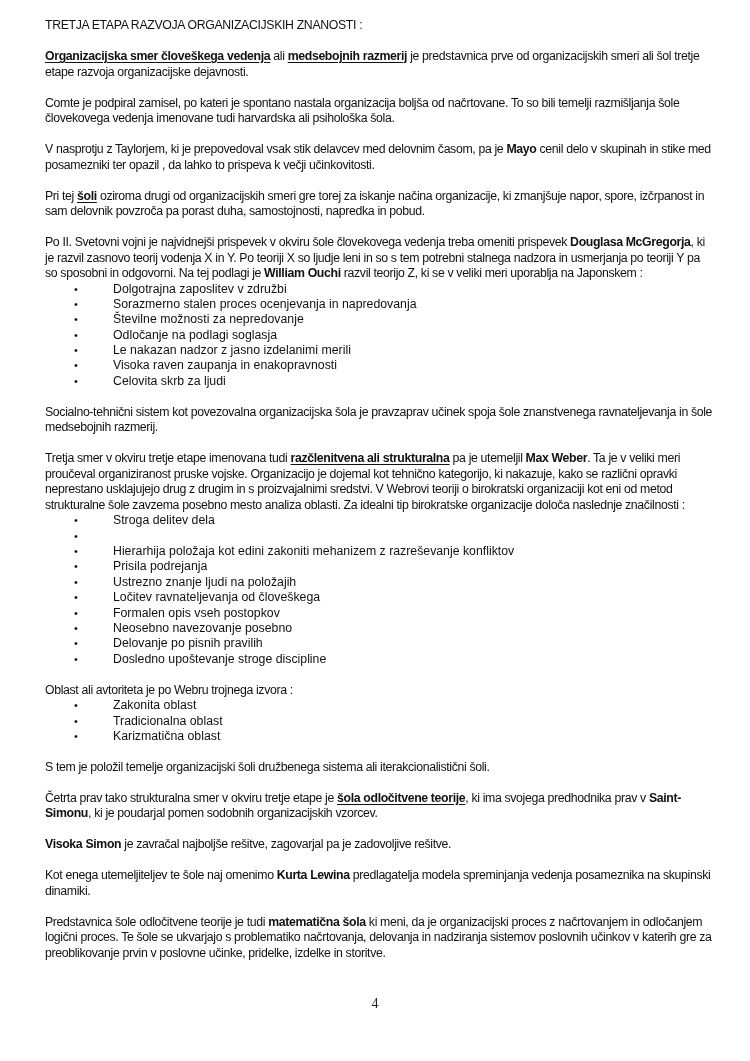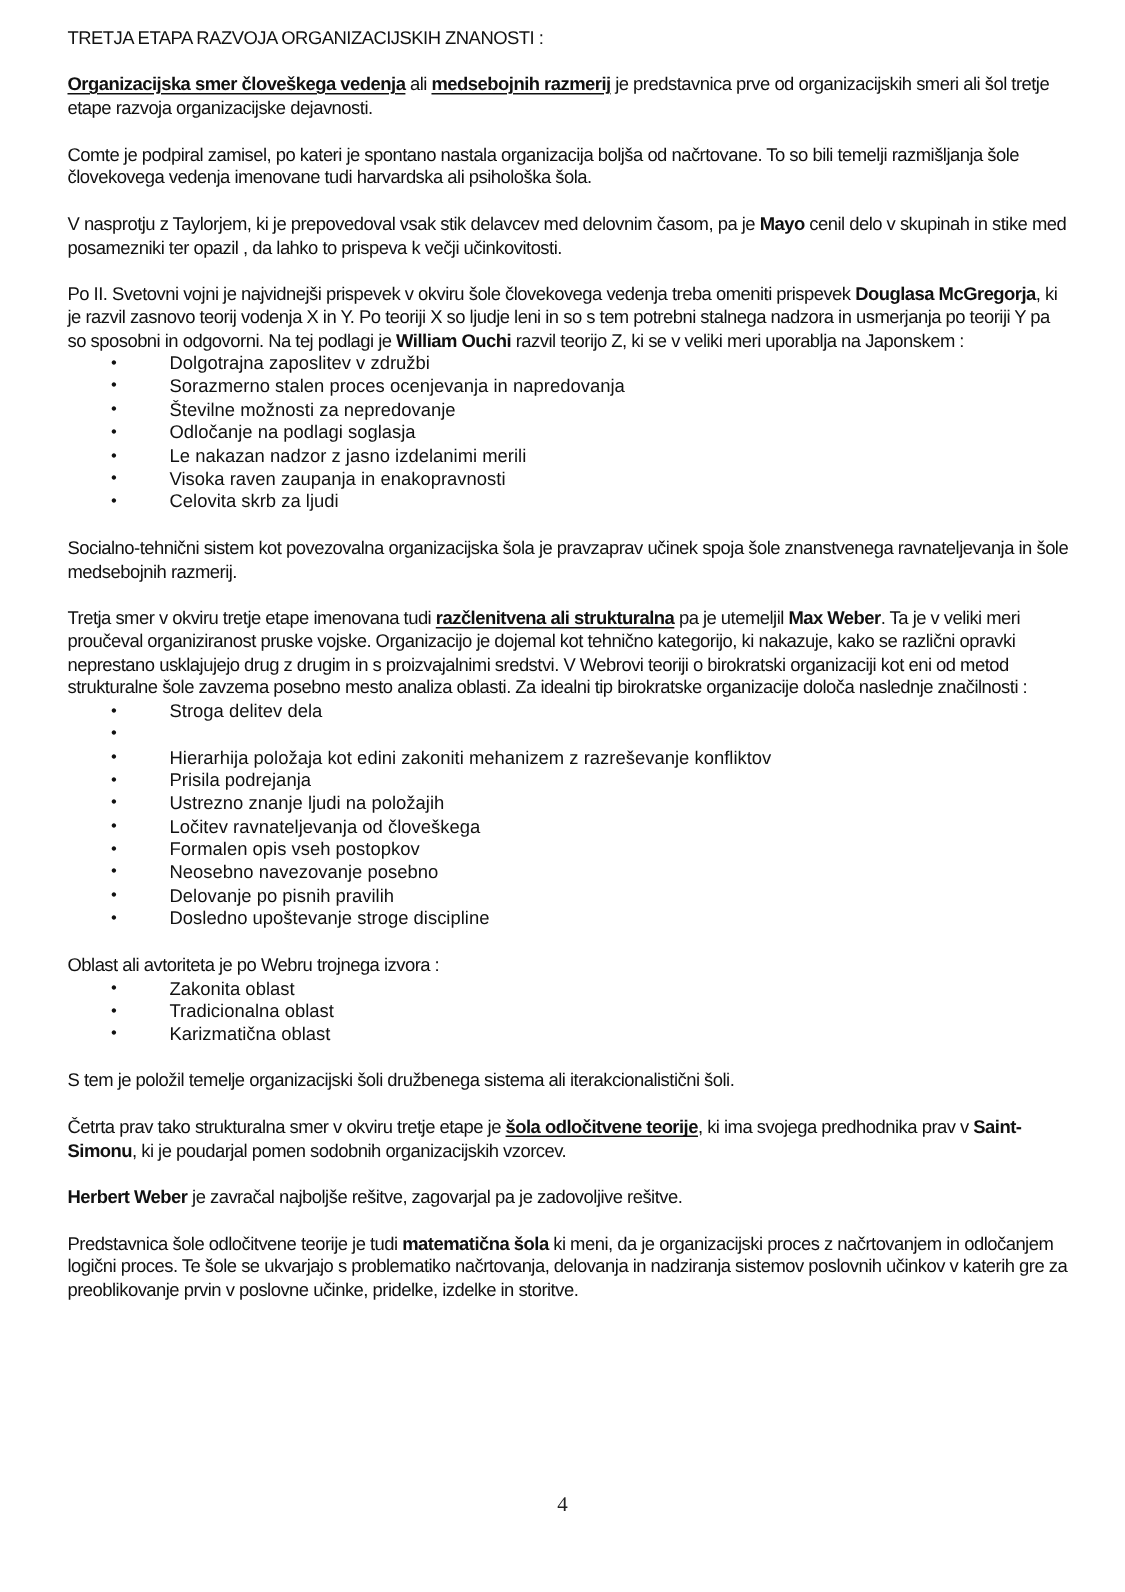--- a/index.html
+++ b/index.html
@@ -26,20 +26,21 @@
 
 <div class="page">
   <p>TRETJA ETAPA RAZVOJA ORGANIZACIJSKIH ZNANOSTI :</p>
 
   <p><b><u>Organizacijska smer človeškega vedenja</u></b><span> ali </span><b><u>medsebojnih razmerij</u></b><span> je predstavnica prve od organizacijskih smeri ali šol tretje etape razvoja organizacijske dejavnosti.</span></p>
 
   <p>Comte je podpiral zamisel, po kateri je spontano nastala organizacija boljša od načrtovane. To so bili temelji razmišljanja šole človekovega vedenja imenovane tudi harvardska ali psihološka šola.</p>
 
   <p><span>V nasprotju z Taylorjem, ki je prepovedoval vsak stik delavcev med delovnim časom, pa je </span><b>Mayo</b><span> cenil delo v skupinah in stike med posamezniki ter opazil , da lahko to prispeva k večji učinkovitosti.</span></p>
 
+  <p><span>Pri tej </span><b><u>šoli</u></b><span> oziroma drugi od organizacijskih smeri gre torej za iskanje načina organizacije, ki zmanjšuje napor, spore, izčrpanost in sam delovnik povzroča pa porast duha, samostojnosti, napredka in pobud.</span></p>
 
   <p style="margin-bottom:0"><span>Po II. Svetovni vojni je najvidnejši prispevek v okviru šole človekovega vedenja treba omeniti prispevek </span><b>Douglasa McGregorja</b><span>, ki je razvil zasnovo teorij vodenja X in Y. Po teoriji X so ljudje leni in so s tem potrebni stalnega nadzora in usmerjanja po teoriji Y pa so sposobni  in odgovorni. Na tej podlagi je </span><b>William Ouchi</b><span> razvil teorijo Z, ki se v veliki meri uporablja na Japonskem :</span></p>
 
   <ul class="bullets">
     <li><span class="dot">•</span><span>Dolgotrajna zaposlitev v združbi</span></li>
     <li><span class="dot">•</span><span>Sorazmerno stalen proces ocenjevanja in napredovanja</span></li>
     <li><span class="dot">•</span><span>Številne možnosti za nepredovanje</span></li>
     <li><span class="dot">•</span><span>Odločanje na podlagi soglasja</span></li>
     <li><span class="dot">•</span><span>Le nakazan nadzor z jasno izdelanimi merili</span></li>
     <li><span class="dot">•</span><span>Visoka raven zaupanja in enakopravnosti</span></li>
@@ -68,20 +69,21 @@
   <ul class="bullets">
     <li><span class="dot">•</span><span>Zakonita oblast</span></li>
     <li><span class="dot">•</span><span>Tradicionalna oblast</span></li>
     <li><span class="dot">•</span><span>Karizmatična oblast</span></li>
   </ul>
 
   <p>S tem je položil temelje organizacijski šoli družbenega sistema ali iterakcionalistični šoli.</p>
 
   <p><span>Četrta prav tako strukturalna smer v okviru tretje etape je </span><b><u>šola odločitvene teorije</u></b><span>, ki ima svojega predhodnika prav v </span><b>Saint-Simonu</b><span>, ki je poudarjal pomen sodobnih organizacijskih vzorcev.</span></p>
 
-  <p><b>Herbert Weber</b><span> je zavračal najboljše rešitve, zagovarjal pa je zadovoljive rešitve.</span></p>
+  <p><b>Visoka Simon</b><span> je zavračal najboljše rešitve, zagovarjal pa je zadovoljive rešitve.</span></p>
 
 
+  <p><span>Kot enega utemeljiteljev te šole naj omenimo </span><b>Kurta Lewina</b><span> predlagatelja modela spreminjanja vedenja posameznika na skupinski dinamiki.</span></p>
 
   <p><span>Predstavnica šole odločitvene teorije je tudi </span><b>matematična šola</b><span> ki meni, da je organizacijski proces z načrtovanjem in odločanjem logični proces. Te šole se ukvarjajo s problematiko načrtovanja, delovanja in nadziranja sistemov poslovnih učinkov v katerih gre za preoblikovanje prvin v poslovne učinke, pridelke, izdelke in storitve.</span></p>
 </div>
 
 <div class="page-number">4</div>
 
 </body></html>

